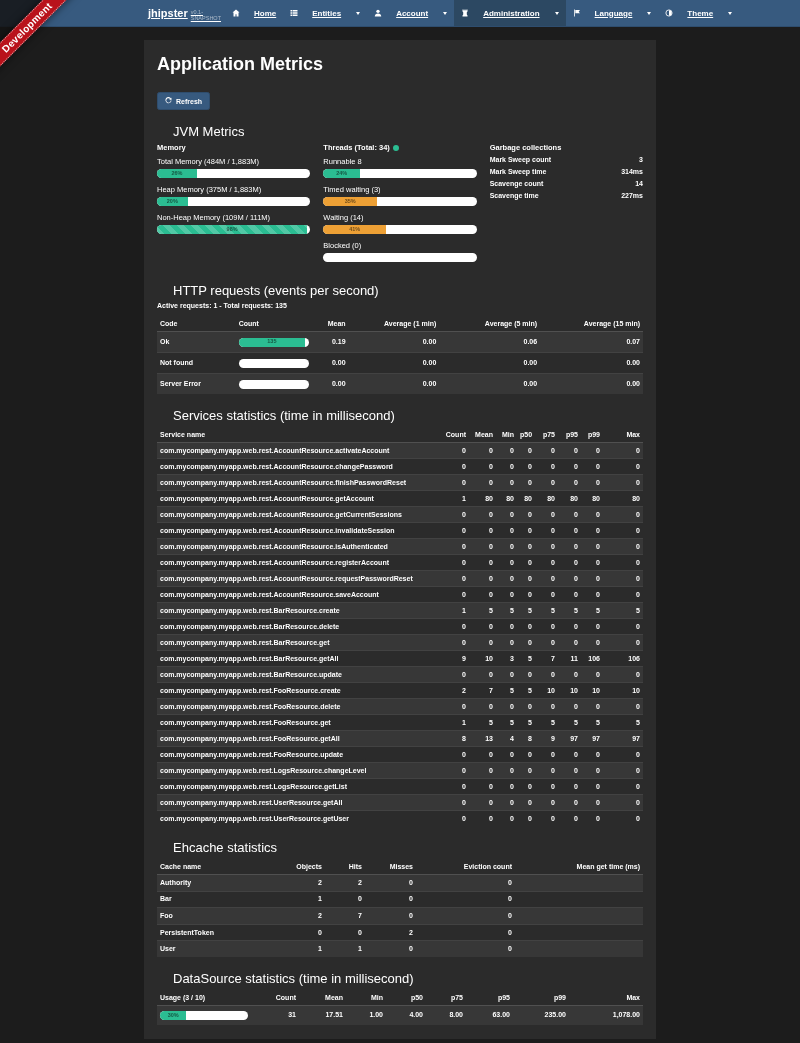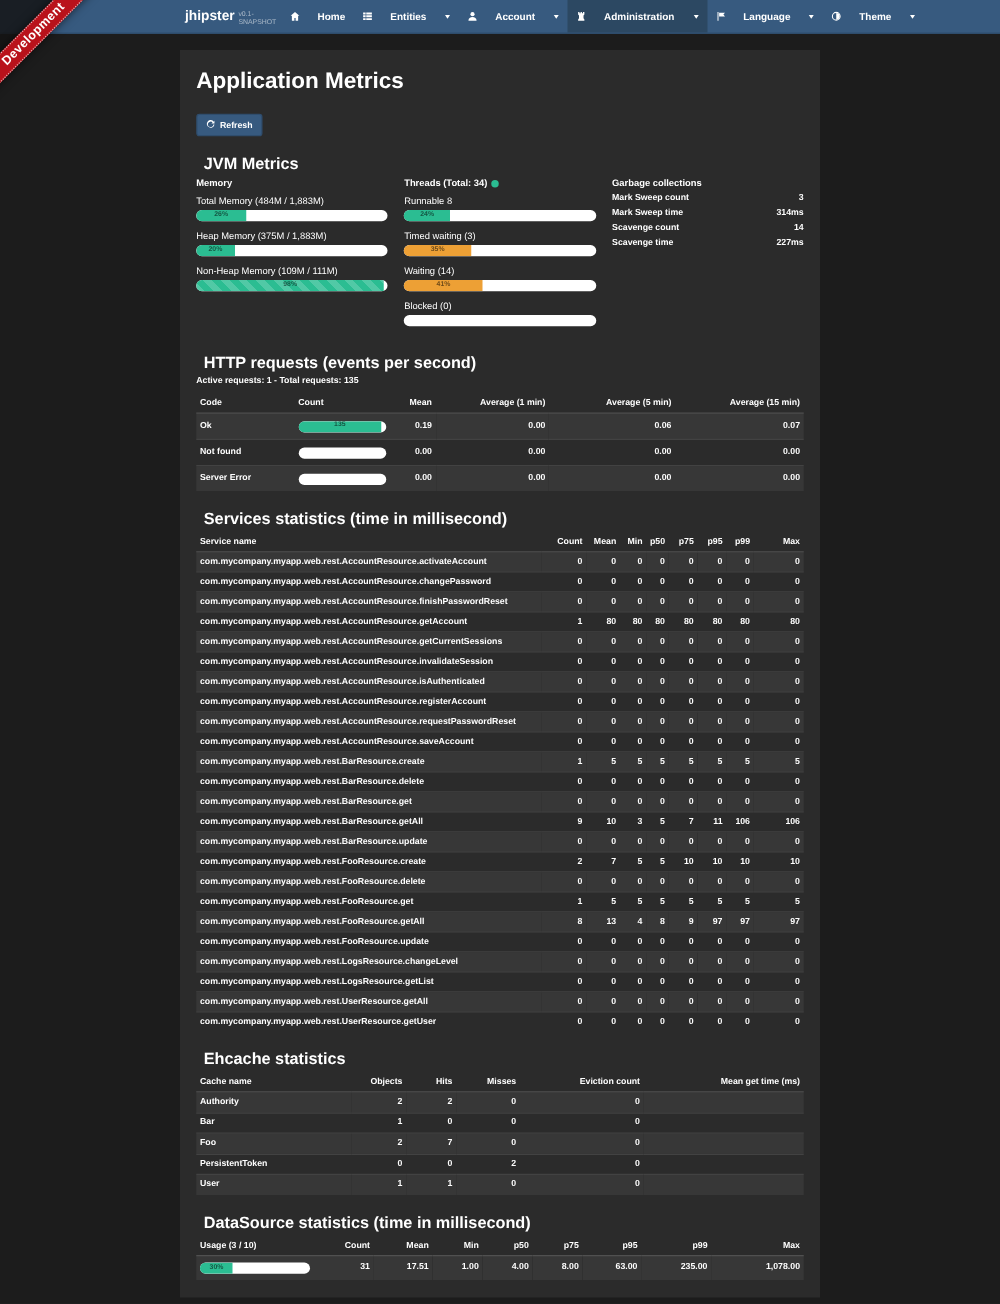--- a/index.html
+++ b/index.html
@@ -7,21 +7,21 @@
     --success:#2bbd92; --warning:#eda035; --page:#1c1c1c; --panel:#2b2b2b; --stripe:#373737;
   }
   *{box-sizing:border-box;}
   body{
     margin:0; width:800px; height:1043px; overflow:hidden; position:relative;
     background:var(--page); color:#fff;
     font-family:"Liberation Sans", sans-serif;
   }
   
   .navbar{height:27px; background:var(--navbar); border-bottom:1px solid #2e4d6e;}
-  .nav-inner{width:512px; margin:0 auto; height:26px; display:flex; justify-content:space-between; align-items:stretch;}
+  .nav-inner{width:512px; margin:0 auto; height:26px; display:flex; justify-content:space-between; align-items:stretch;text-decoration:underline;}
   .brand{display:flex; align-items:center; gap:3px; padding:0 4px; cursor:pointer;}
   .brand-name{font-size:11px; font-weight:700;}
   .brand-version{font-size:5.5px; color:rgba(255,255,255,.55); margin-top:3px;}
   .nav-menu{display:flex; align-items:stretch;}
   .nav-item{display:flex; align-items:center; gap:14px; padding:0 7px; font-size:8px; font-weight:700; white-space:nowrap; cursor:pointer;}
   .nav-item.active{background:var(--navbar-active);}
   .ico{width:8px; height:8px; display:inline-block;}
   .ico svg{width:8px; height:8px; display:block; fill:#fff;}
   .caret{width:0; height:0; border-left:2.5px solid transparent; border-right:2.5px solid transparent; border-top:3px solid #fff; margin-left:1px;}
   
@@ -31,21 +31,21 @@
     background:var(--ribbon); color:#fff; text-align:center; font-size:10px; font-weight:700;
     padding:2px 0; border-top:1px dotted rgba(255,255,255,.65); border-bottom:1px dotted rgba(255,255,255,.65);
     box-shadow:0 0 8px rgba(0,0,0,.6); z-index:10; letter-spacing:.3px;}
   
   .container{width:512px; margin:13px auto 0; background:var(--panel); padding:8px 13px 14px;}
   .page-title{font-size:18px; font-weight:700; margin:6px 0 16px; line-height:21px;}
   .btn-refresh{background:var(--navbar); border:1px solid #2f4d6d; color:#fff; font-size:7px; font-weight:700;
     border-radius:2.5px; padding:4px 7px; display:inline-flex; align-items:center; gap:3px; cursor:pointer;
     font-family:"Liberation Sans", sans-serif;}
   .btn-refresh svg{width:7px; height:7px; fill:#fff; display:block;}
-  .sec-title{font-size:13px; font-weight:700; margin:14px 6px 4px;}
+  .sec-title{font-size:13px; font-weight:400; margin:14px 16px 4px;}
   
   .jvm-grid{display:grid; grid-template-columns:1fr 1fr 1fr; column-gap:13px; margin-top:4px;}
   .col-head{font-size:7.5px; font-weight:700; margin-bottom:1px; display:flex; align-items:center;}
   .dot{width:6px; height:6px; border-radius:50%; background:var(--success); display:inline-block; margin-left:3px;}
   .metric-label{font-size:7.5px; font-weight:400; margin:5px 0 3px; line-height:9px;}
   .pbar{height:9px; background:#fff; border-radius:9px; overflow:hidden; position:relative; margin-bottom:7px;}
   .pfill{height:100%; display:flex; align-items:center; justify-content:center;}
   .pfill.success{background:var(--success);}
   .pfill.warning{background:var(--warning);}
   .pfill.striped{background-image:repeating-linear-gradient(45deg, rgba(255,255,255,.18) 0 5px, rgba(255,255,255,0) 5px 10px);}

